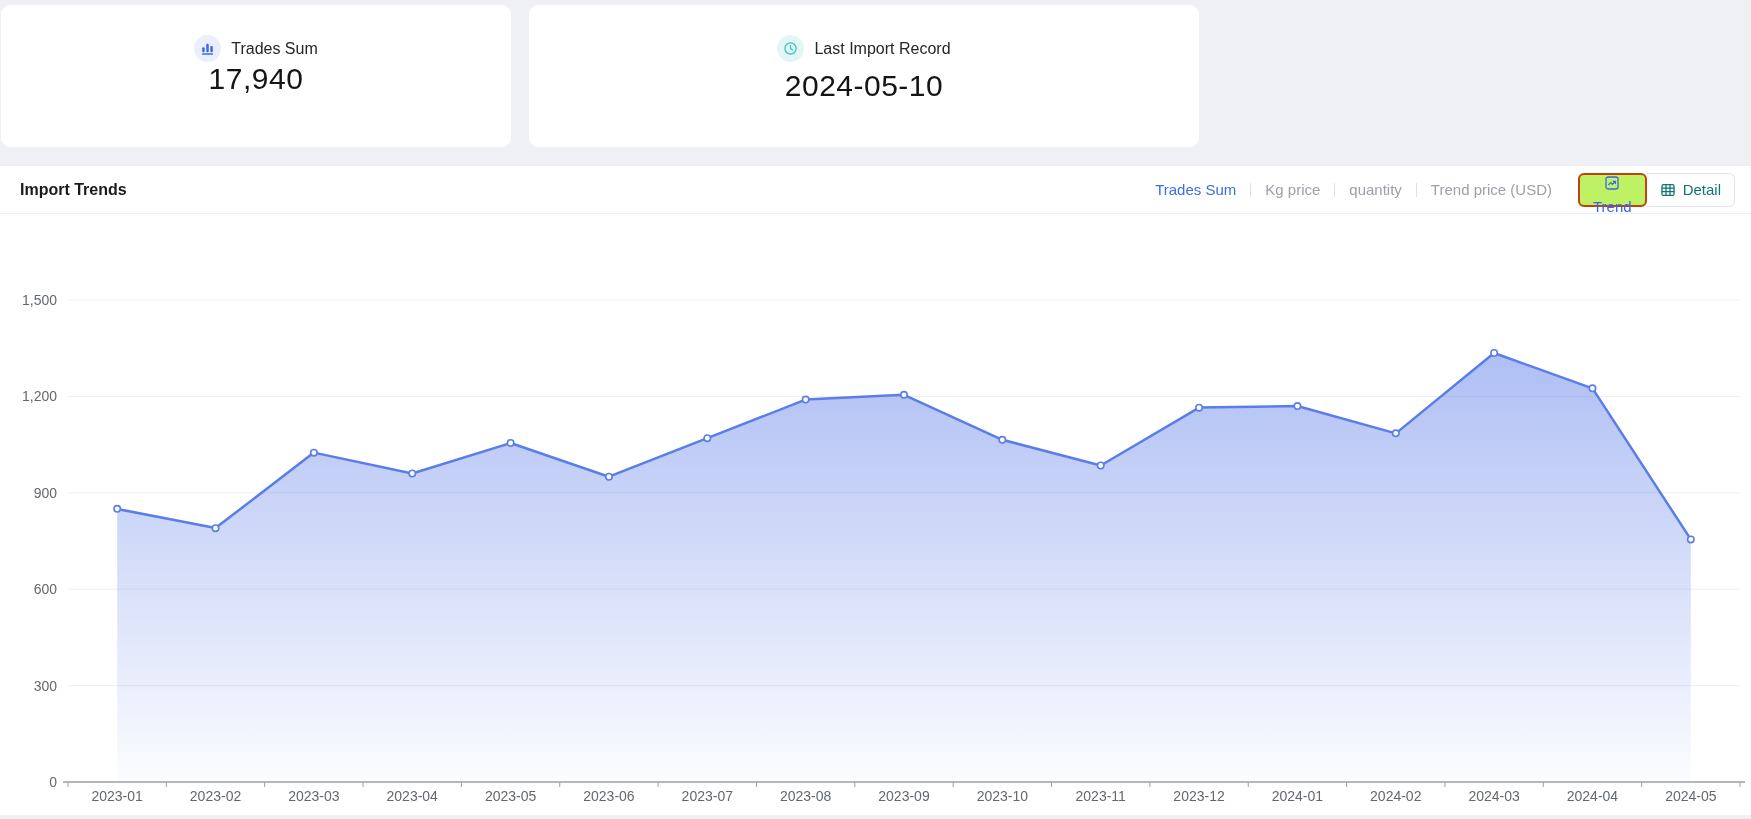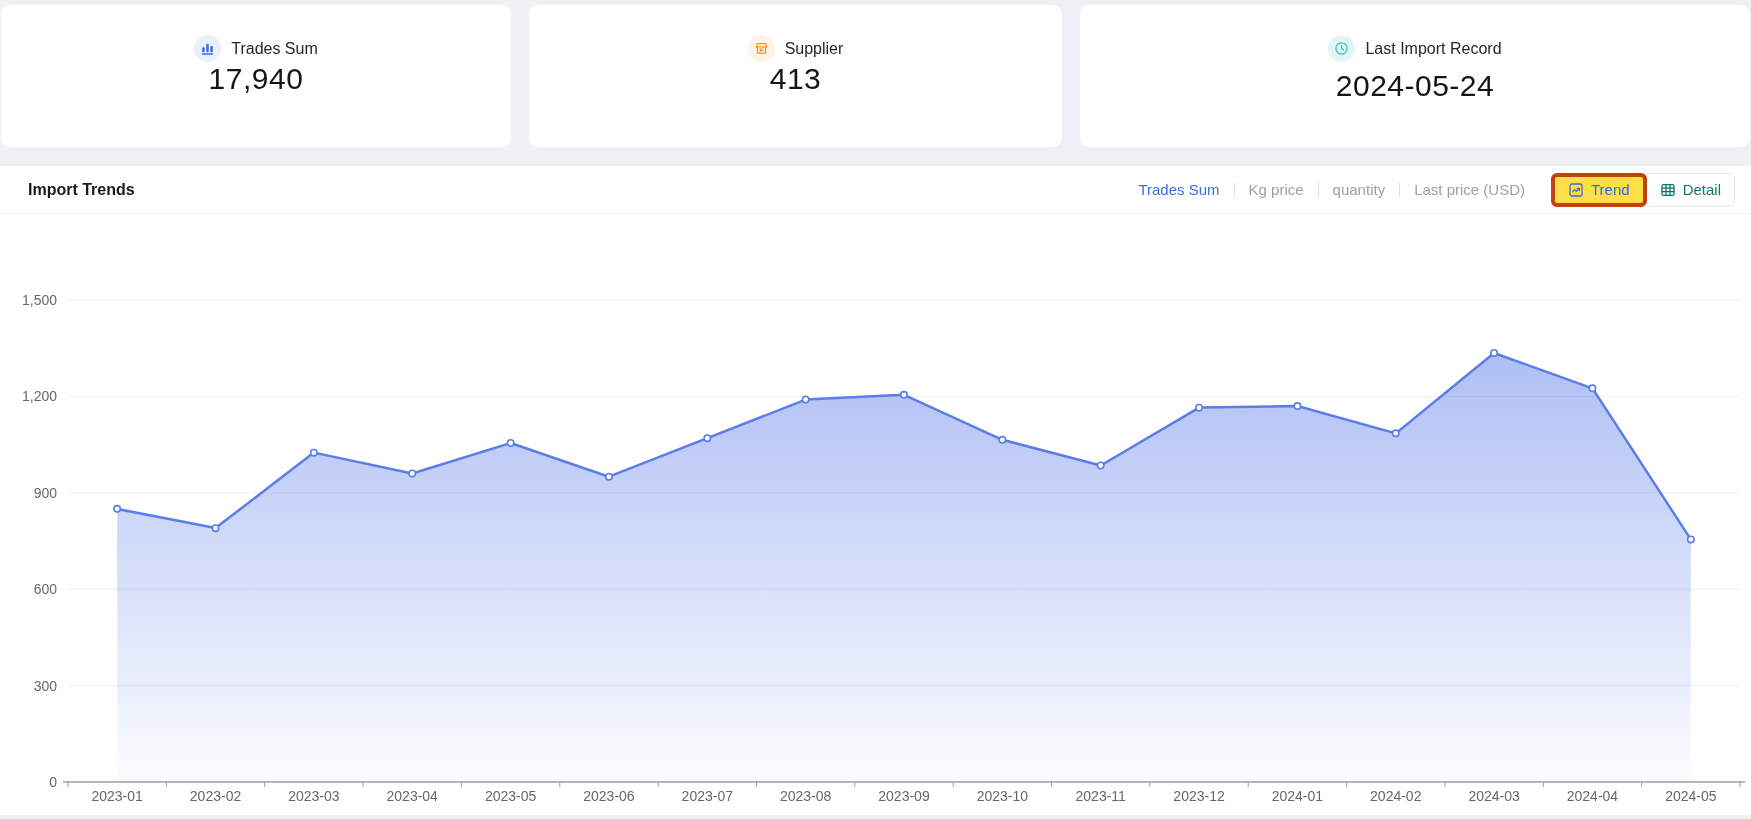--- a/index.html
+++ b/index.html
@@ -18,33 +18,33 @@
     display:flex; align-items:center; justify-content:center; }
   .ic-blue { background:#e9effc; color:#3b6ce4; }
   .ic-orange { background:#fdf4e5; color:#f0982f; }
   .ic-teal { background:#e2f7f5; color:#2ec6c6; }
   .card-label { font-size:16px; color:#262626; margin-left:10px; }
   .card-value { font-size:30px; color:#151515; letter-spacing:.5px; }
 
   
   .panel { margin-top:18px; background:#fff; height:649px; }
   .panel-header { height:48px; display:flex; align-items:center;
-    padding:0 16px 0 28px; border-bottom:1px solid #f0f0f2; }
+    padding:0 16px 0 20px; border-bottom:1px solid #f0f0f2; }
   .panel-title { font-size:16px; font-weight:700; color:#1a1a1a; margin-right:auto; }
   .metric-tabs { display:flex; align-items:center; font-size:15px; color:#9ca1a8; }
   .mtab { cursor:pointer; white-space:nowrap; }
   .mtab.active { color:#3d6ce5; }
   .sep { width:1px; height:14px; background:#e0e0e4; margin:0 14px; }
   .view-switch { display:flex; margin-left:26px; }
   .vbtn { height:34px; padding:0 13px; display:inline-flex; align-items:center; gap:7px;
     background:#fff; border:1px solid #e3e4e8; color:#0f766e; font-size:15px;
     font-family:"Liberation Sans",sans-serif; cursor:pointer; }
   .vbtn svg { flex:0 0 auto; }
-  .vbtn.active { border:4px solid #c2410c; background:#fde047; color:#3566ee;
-    border-radius:6px; position:relative; z-index:1; }
+  .vbtn.active { border:2px solid #c2410c; background:#bef264; color:#3566ee;
+    border-radius:6px; position:relative; z-index:1;flex-direction:column; }
   .vbtn.detail { border-left:none; border-radius:0 6px 6px 0; }
 
   .chart-wrap { position:relative; width:1751px; height:600px; }
   .chart-wrap svg { display:block; width:100%; height:100%; }
   svg text { font-family:"Liberation Sans", sans-serif; }
 </style>
 </head>
 <body>
 
 <div class="page">
@@ -58,61 +58,47 @@
             <rect x="10" y="4.5" width="4" height="13.5" rx="1.6"></rect>
             <rect x="16.5" y="8" width="4" height="10" rx="1.6"></rect>
             <rect x="3" y="19.6" width="18" height="2.2" rx="1.1"></rect>
           </svg>
         </span>
         <span class="card-label">Trades Sum</span>
       </div>
       <div class="card-value">17,940</div>
     </div>
 
-    <div class="card card-2">
-      <div class="card-head">
-        <span class="icon-circle ic-orange">
-          <svg width="15" height="15" viewBox="0 0 24 24" fill="none" stroke="currentColor" stroke-width="2" stroke-linecap="round" stroke-linejoin="round">
-            <path d="M4 9.5 L5 4 h14 l1 5.5"></path>
-            <path d="M3.5 9.5 h17"></path>
-            <path d="M5.5 9.5 v10 M18.5 9.5 v10 M5.5 19.5 h13"></path>
-            <path d="M15 14.5 h-5.5 M11.5 12.5 l-2 2 2 2"></path>
-          </svg>
-        </span>
-        <span class="card-label">Supplier</span>
-      </div>
-      <div class="card-value">413</div>
-    </div>
 
     <div class="card card-3">
       <div class="card-head">
         <span class="icon-circle ic-teal">
           <svg width="15" height="15" viewBox="0 0 24 24" fill="none" stroke="currentColor" stroke-width="2" stroke-linecap="round" stroke-linejoin="round">
             <circle cx="12" cy="12" r="9"></circle>
             <path d="M12 7.2 V12 l3.2 2.2"></path>
           </svg>
         </span>
         <span class="card-label">Last Import Record</span>
       </div>
-      <div class="card-value">2024-05-24</div>
+      <div class="card-value">2024-05-10</div>
     </div>
   </div>
 
   <div class="panel">
     <div class="panel-header">
       <div class="panel-title">Import Trends</div>
 
       <div class="metric-tabs">
         <span class="mtab active">Trades Sum</span>
         <span class="sep"></span>
         <span class="mtab">Kg price</span>
         <span class="sep"></span>
         <span class="mtab">quantity</span>
         <span class="sep"></span>
-        <span class="mtab">Last price (USD)</span>
+        <span class="mtab">Trend price (USD)</span>
       </div>
 
       <div class="view-switch">
         <button class="vbtn active">
           <svg width="16" height="16" viewBox="0 0 24 24" fill="none" stroke="currentColor" stroke-width="1.9" stroke-linecap="round" stroke-linejoin="round">
             <rect x="3" y="3" width="18" height="18" rx="3"></rect>
             <path d="M7 14.5 l3-3 2.5 2.5 L17 9.5"></path>
             <path d="M13.8 9.5 H17 v3.2"></path>
           </svg>
           <span>Trend</span>

